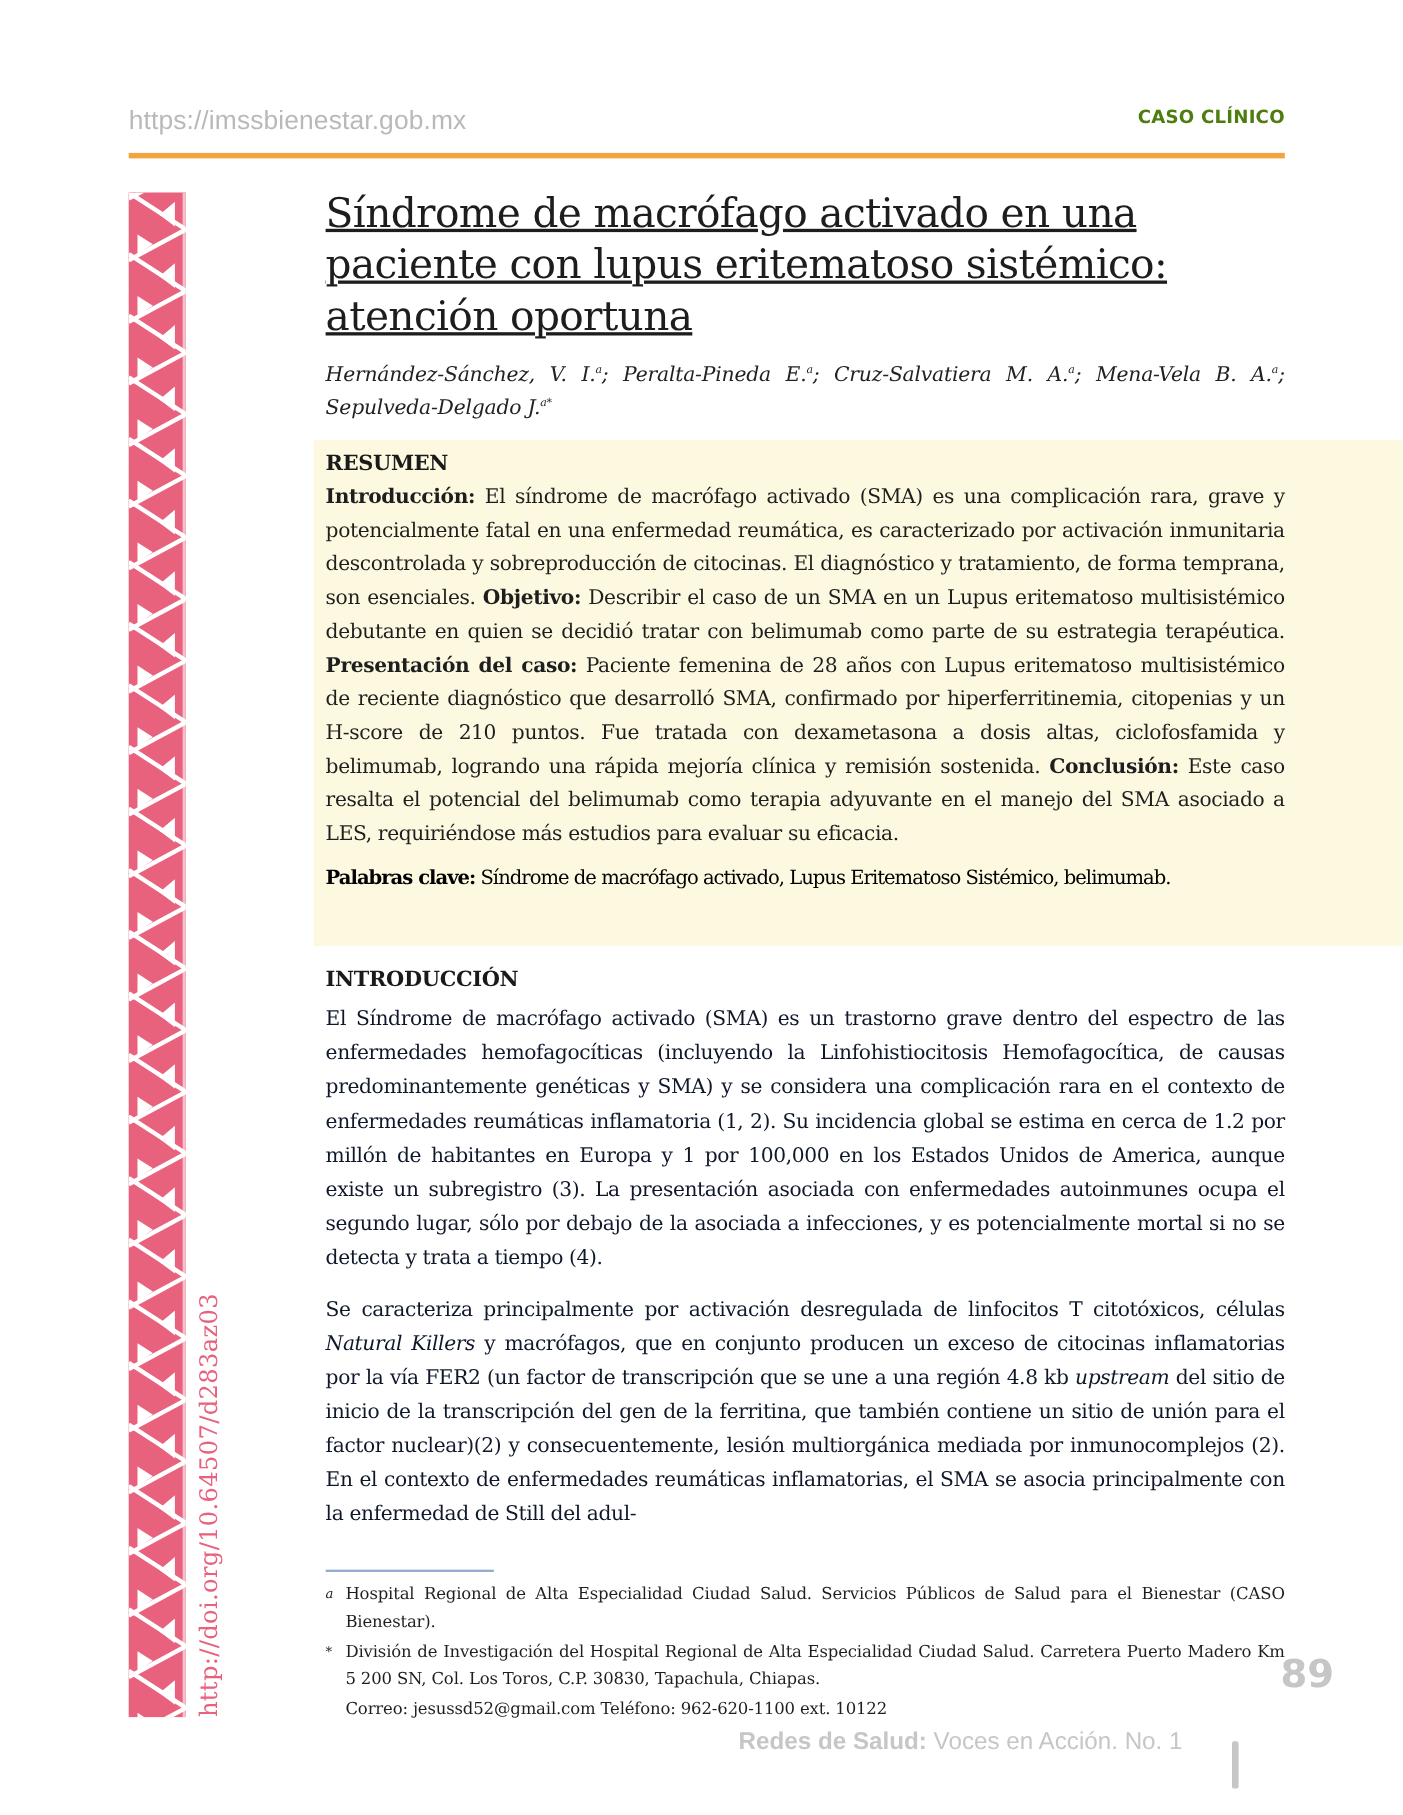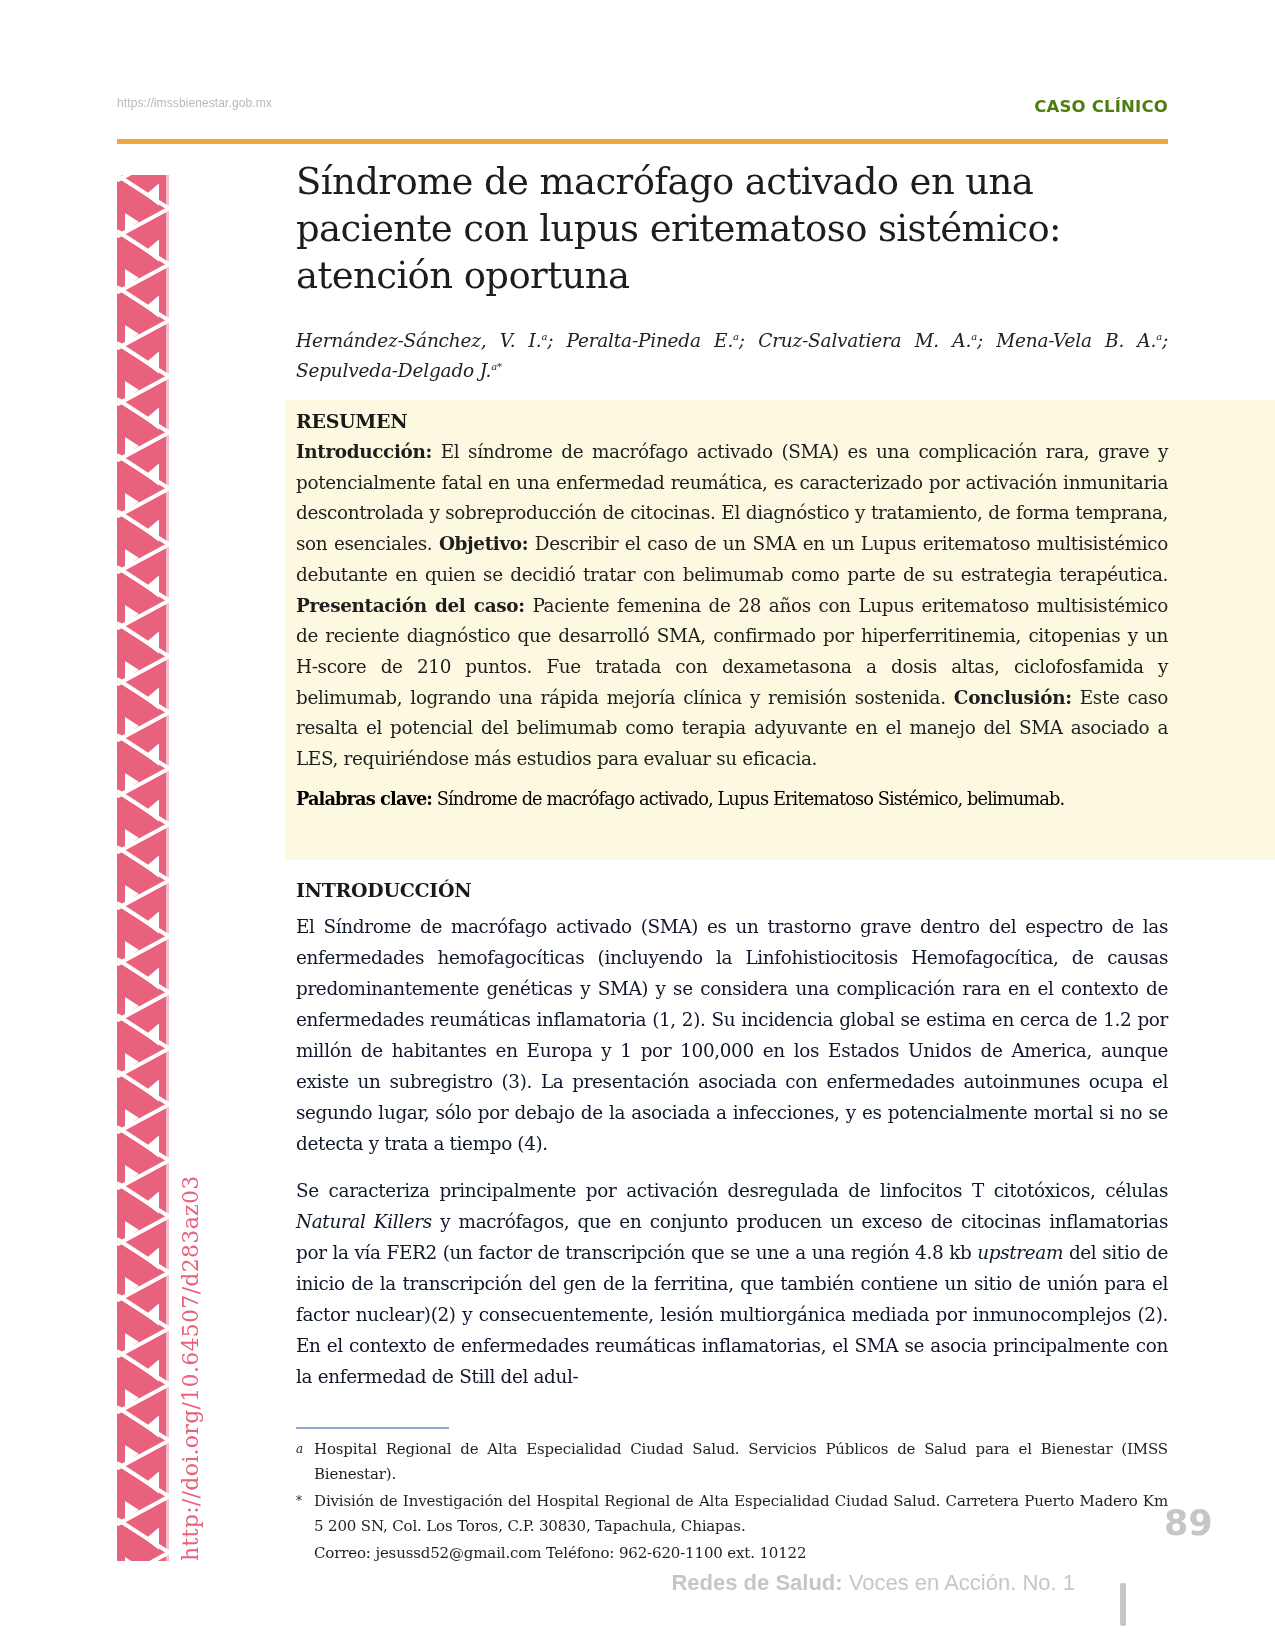--- a/index.html
+++ b/index.html
@@ -1,32 +1,32 @@
 <!DOCTYPE html>
 <html><head>
 <meta charset="utf-8">
 <style>
   html, body { margin:0; padding:0; background:#ffffff; }
   body { width:1275px; height:1650px; position:relative; overflow:hidden;
          font-family:"DejaVu Serif", "Liberation Serif", serif; color:#1a1a1a; }
 
   .hdr-url { position:absolute; left:117px; top:96px; font-family:"Liberation Sans", sans-serif;
-             font-size:12px; color:#b9b9b9; letter-spacing:0.1px; }
+             font-size:24px; color:#b9b9b9; letter-spacing:0.1px; }
   .hdr-section { position:absolute; right:107px; top:97px; font-family:"DejaVu Sans", sans-serif;
              font-size:16.5px; font-weight:bold; color:#4d7c0f; letter-spacing:0.2px; }
   .hdr-rule { position:absolute; left:117px; top:139px; width:1051px; height:5px; background:#f2a53e; }
 
   .strip { position:absolute; left:117px; top:175px; width:52px; height:1386px; background:#e8617d; overflow:hidden; }
   .strip svg { display:block; }
 
   .doi { position:absolute; left:178px; top:1561px; transform-origin:0 0; transform:rotate(-90deg);
          font-family:"DejaVu Serif", serif; font-size:22px; color:#e8617d; white-space:nowrap; letter-spacing:0.3px; }
 
-  .title { position:absolute; left:296px; top:158px; width:880px; font-family:"DejaVu Serif", serif;
-           font-size:37px; line-height:47px; color:#1d1d1d; letter-spacing:-0.6px; font-weight:normal; margin:0; }
+  .title { position:absolute; left:296px; top:170px; width:880px; font-family:"DejaVu Serif", serif;
+           font-size:37px; line-height:47px; color:#1d1d1d; letter-spacing:-0.6px; font-weight:normal; margin:0;text-decoration:underline; }
 
   .authors { position:absolute; left:296px; top:326px; width:872px; font-family:"DejaVu Serif", serif;
              font-style:italic; font-size:18.5px; line-height:30px; color:#222; letter-spacing:-0.2px;
              text-align:justify; }
   .authors sup { font-size:10px; vertical-align:super; line-height:0; }
 
   .abstract { position:absolute; left:285px; top:400px; width:1070px; height:460px; background:#fdf9e0; }
   .abstract-inner { position:absolute; left:11px; top:6px; width:872px; }
   .abs-head { font-family:"DejaVu Serif", serif; font-weight:bold; font-size:19px; line-height:30px;
               color:#1a1a1a; letter-spacing:-0.3px; }
@@ -200,21 +200,21 @@
   </div>
 </div>
 
 <div class="intro-head">INTRODUCCIÓN</div>
 <p class="para p1">El Síndrome de macrófago activado (SMA) es un trastorno grave dentro del espectro de las enfermedades hemofagocíticas (incluyendo la Linfohistiocitosis Hemofagocítica, de causas predominantemente genéticas y SMA) y se considera una complicación rara en el contexto de enfermedades reumáticas inflamatoria (1, 2). Su incidencia global se estima en cerca de 1.2 por millón de habitantes en Europa y 1 por 100,000 en los Estados Unidos de America, aunque existe un subregistro (3). La presentación asociada con enfermedades autoinmunes ocupa el segundo lugar, sólo por debajo de la asociada a infecciones, y es potencialmente mortal si no se detecta y trata a tiempo (4).</p>
 <p class="para p2" id="para2"><span>Se caracteriza principalmente por activación desregulada de linfocitos T citotóxicos, células </span><i>Natural Killers</i><span> y macrófagos, que en conjunto producen un exceso de citocinas inflamatorias por la vía FER2 (un factor de transcripción que se une a una región 4.8 kb </span><i>upstream</i><span> del sitio de inicio de la transcripción del gen de la ferritina, que también contiene un sitio de unión para el factor nuclear)(2) y consecuentemente, lesión multiorgánica mediada por inmunocomplejos (2). En el contexto de enfermedades reumáticas inflamatorias, el SMA se asocia principalmente  con la enfermedad de Still del adul-</span></p>
 
 <div class="fn-rule"></div>
 <div class="fn fn1">
   <span class="mark a">a</span>
-  <span class="txt">Hospital Regional de Alta Especialidad Ciudad Salud. Servicios Públicos de Salud para el Bienestar (IMSS Bienestar).</span>
+  <span class="txt">Hospital Regional de Alta Especialidad Ciudad Salud. Servicios Públicos de Salud para el Bienestar (CASO Bienestar).</span>
 </div>
 <div class="fn fn2">
   <span class="mark">*</span>
   <span class="txt">División de Investigación del Hospital Regional de Alta Especialidad Ciudad Salud. Carretera Puerto Madero Km 5 200 SN, Col. Los Toros, C.P. 30830, Tapachula, Chiapas.</span>
 </div>
 <div class="fn fn3">
   <span class="txt">Correo: jesussd52@gmail.com Teléfono: 962-620-1100 ext. 10122</span>
 </div>
 
 <div class="footer-journal"><b>Redes de Salud:</b><span> Voces en Acción. No. 1</span></div>

